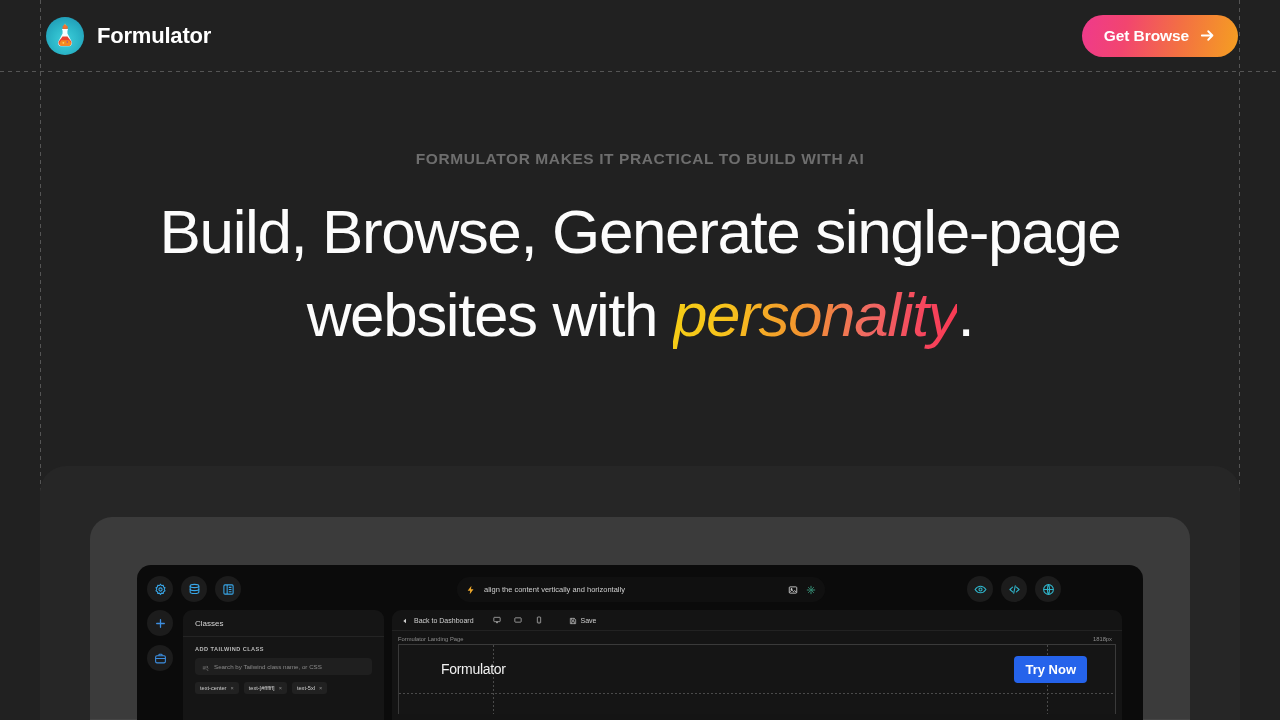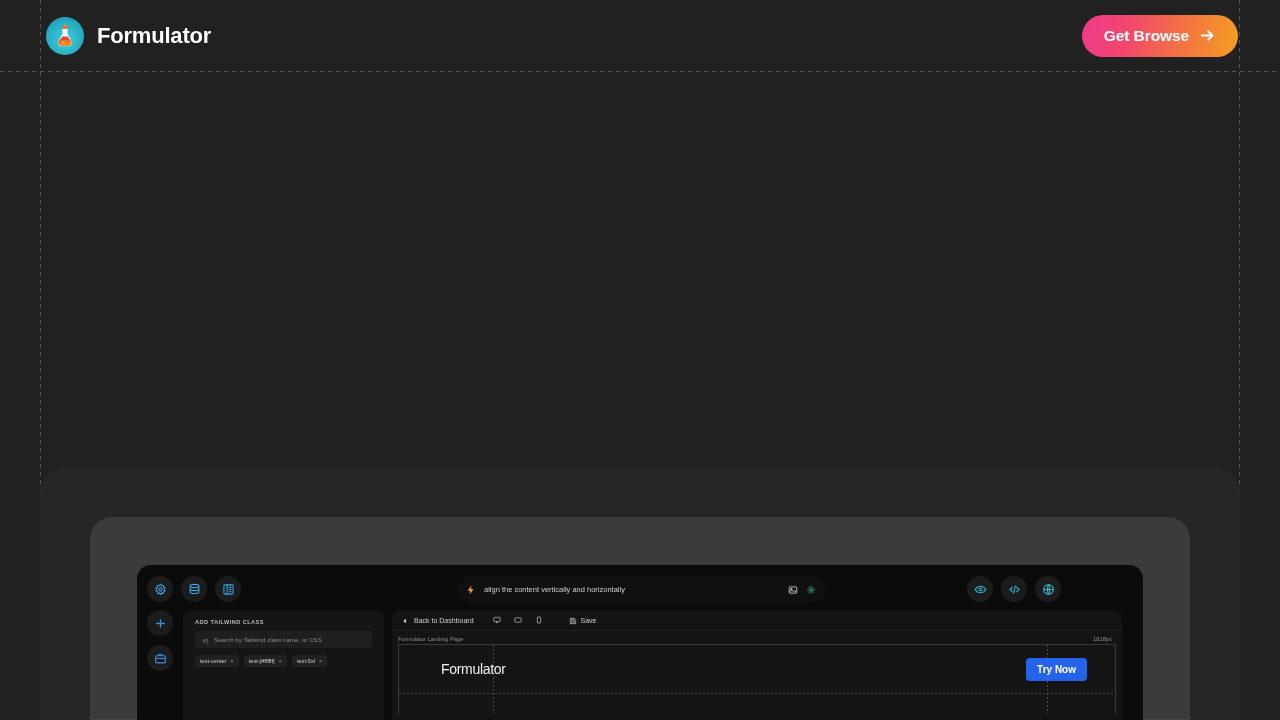--- a/index.html
+++ b/index.html
@@ -128,21 +128,21 @@
               background-image:linear-gradient(to bottom,#4a4a4a 50%,rgba(0,0,0,0) 0%);
               background-size:1px 4px; }
   .pv-guide.a { left:94px; }
   .pv-guide.b { left:648px; }
   .pv-hline { position:absolute; left:0; right:0; top:48px; height:1px;
               background-image:linear-gradient(to right,#4a4a4a 50%,rgba(0,0,0,0) 0%);
               background-size:4px 1px; }
   .pv-row { position:relative; height:48px; display:flex; align-items:center;
             justify-content:space-between; padding:0 28px 0 42px; }
   .pv-title { font-size:14px; color:#f0f0f0; letter-spacing:-0.3px; }
-  .pv-cta { background:#2563eb; color:#fff; font-size:10px; font-weight:700;
+  .pv-cta { background:#2563eb; color:#fff; font-size:13px; font-weight:700;
             padding:6px 11px; border-radius:4px; border:none; cursor:pointer;
             font-family:"Liberation Sans", sans-serif; white-space:nowrap;margin-left:36px; }
 </style>
 </head>
 <body>
 
 <div class="page">
 
   <div class="guide guide-v left"></div>
   <div class="guide guide-v right"></div>
@@ -168,20 +168,26 @@
     <button class="cta">
       <span>Get Browse</span>
       <span class="arrow">
         <svg viewBox="0 0 24 24" width="17" height="17" fill="none" stroke="#fff" stroke-width="2.6" stroke-linecap="round" stroke-linejoin="round">
           <path d="M4 12h15M13 6l6 6-6 6"></path>
         </svg>
       </span>
     </button>
   </div>
 
+  <div class="hero">
+    <div class="eyebrow">FORMULATOR MAKES IT PRACTICAL TO BUILD WITH AI</div>
+    <h1 class="headline">
+      <span>Build, Browse, Generate single-page websites with </span><span class="accent">personality</span><span class="dot">.</span>
+    </h1>
+  </div>
 
   <div class="showcase-outer"></div>
   <div class="showcase-mid"></div>
 
   <div class="app">
 
     <div class="app-topbar">
 
       <div class="icon-circle tb1">
         <svg viewBox="0 0 24 24" fill="none" stroke="#38a6e8" stroke-width="2">
@@ -255,20 +261,21 @@
       </div>
       <div class="icon-circle">
         <svg viewBox="0 0 24 24" fill="none" stroke="#3d8ee0" stroke-width="2" stroke-linejoin="round">
           <rect x="3" y="7" width="18" height="13" rx="2.5"></rect>
           <path d="M9 7V5.5A1.5 1.5 0 0110.5 4h3A1.5 1.5 0 0115 5.5V7M3 12h18"></path>
         </svg>
       </div>
     </div>
 
     <div class="panel">
+      <div class="panel-sub">Classes</div>
       <div class="panel-body">
         <div class="panel-label">ADD TAILWIND CLASS</div>
         <div class="search-field">
           <span>
             <svg viewBox="0 0 24 24" fill="none" stroke="#8b8b8b" stroke-width="2.4" stroke-linecap="round">
               <path d="M4 7h10M4 13h7M17 4l3 3-3 3M20 13l-3 3 3 3"></path>
             </svg>
           </span>
           <span class="ph">Search by Tailwind class name, or CSS</span>
         </div>

